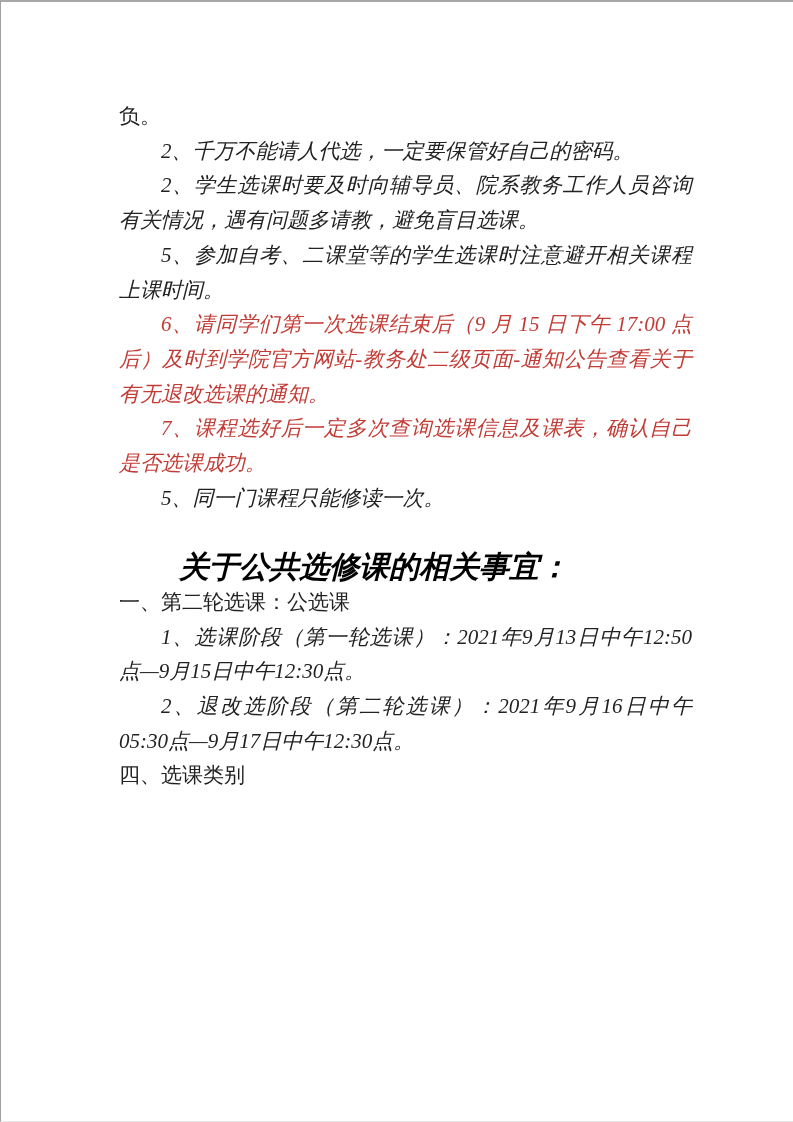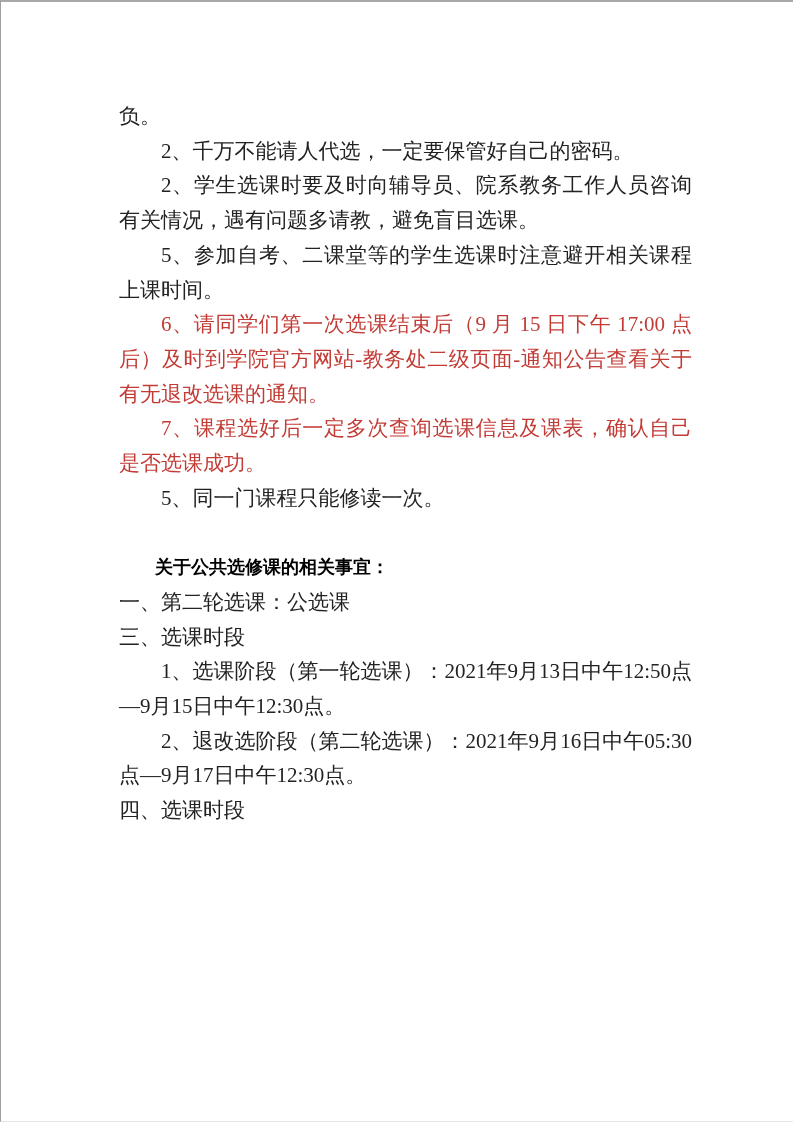--- a/index.html
+++ b/index.html
@@ -26,50 +26,50 @@
     line-height: 34.7px;
     color: var(--text-color, #222222);
     text-align: justify;
   }
   p.para {
     margin: 0;
     padding: 0;
   }
   p.indent {
     text-indent: 2em;
+    font-style: italic;
   }
   p.tight {
     letter-spacing: -0.035em;
   }
   p.spacer {
     height: 34.7px;
   }
   p.heading {
     font-family: "Liberation Sans", "DejaVu Sans", sans-serif;
     font-weight: bold;
     color: var(--heading-color, #000000);
-    font-size: 18px;
+    font-size: 30px;
   }
   .seg-red {
     color: var(--red-color, #c23b35);
   }
 </style>
 </head>
 <body>
 
 <div class="page">
   <div class="content">
       <p class="para"><span class="seg">负。</span></p>
       <p class="para indent"><span class="seg">2、千万不能请人代选，一定要保管好自己的密码。</span></p>
       <p class="para indent"><span class="seg">2、学生选课时要及时向辅导员、院系教务工作人员咨询有关情况，遇有问题多请教，避免盲目选课。</span></p>
       <p class="para indent"><span class="seg">5、参加自考、二课堂等的学生选课时注意避开相关课程上课时间。</span></p>
       <p class="para indent"><span class="seg seg-red">6、请同学们第一次选课结束后（9 月 15 日下午 17:00 点后）及时到学院官方网站-教务处二级页面-通知公告查看关于有无退改选课的通知。</span></p>
       <p class="para indent"><span class="seg seg-red">7、课程选好后一定多次查询选课信息及课表，确认自己是否选课成功。</span></p>
       <p class="para indent"><span class="seg">5、同一门课程只能修读一次。</span></p>
       <p class="para spacer"></p>
       <p class="para indent heading"><span class="seg">关于公共选修课的相关事宜：</span></p>
       <p class="para"><span class="seg">一、第二轮选课：公选课</span></p>
-      <p class="para"><span class="seg">三、选课时段</span></p>
       <p class="para indent"><span class="seg">1、选课阶段（第一轮选课）：2021年9月13日中午12:50点—9月15日中午12:30点。</span></p>
       <p class="para indent"><span class="seg">2、退改选阶段（第二轮选课）：2021年9月16日中午05:30点—9月17日中午12:30点。</span></p>
-      <p class="para"><span class="seg">四、选课时段</span></p>
+      <p class="para"><span class="seg">四、选课类别</span></p>
     </div>
 </div>
 
 </body></html>

